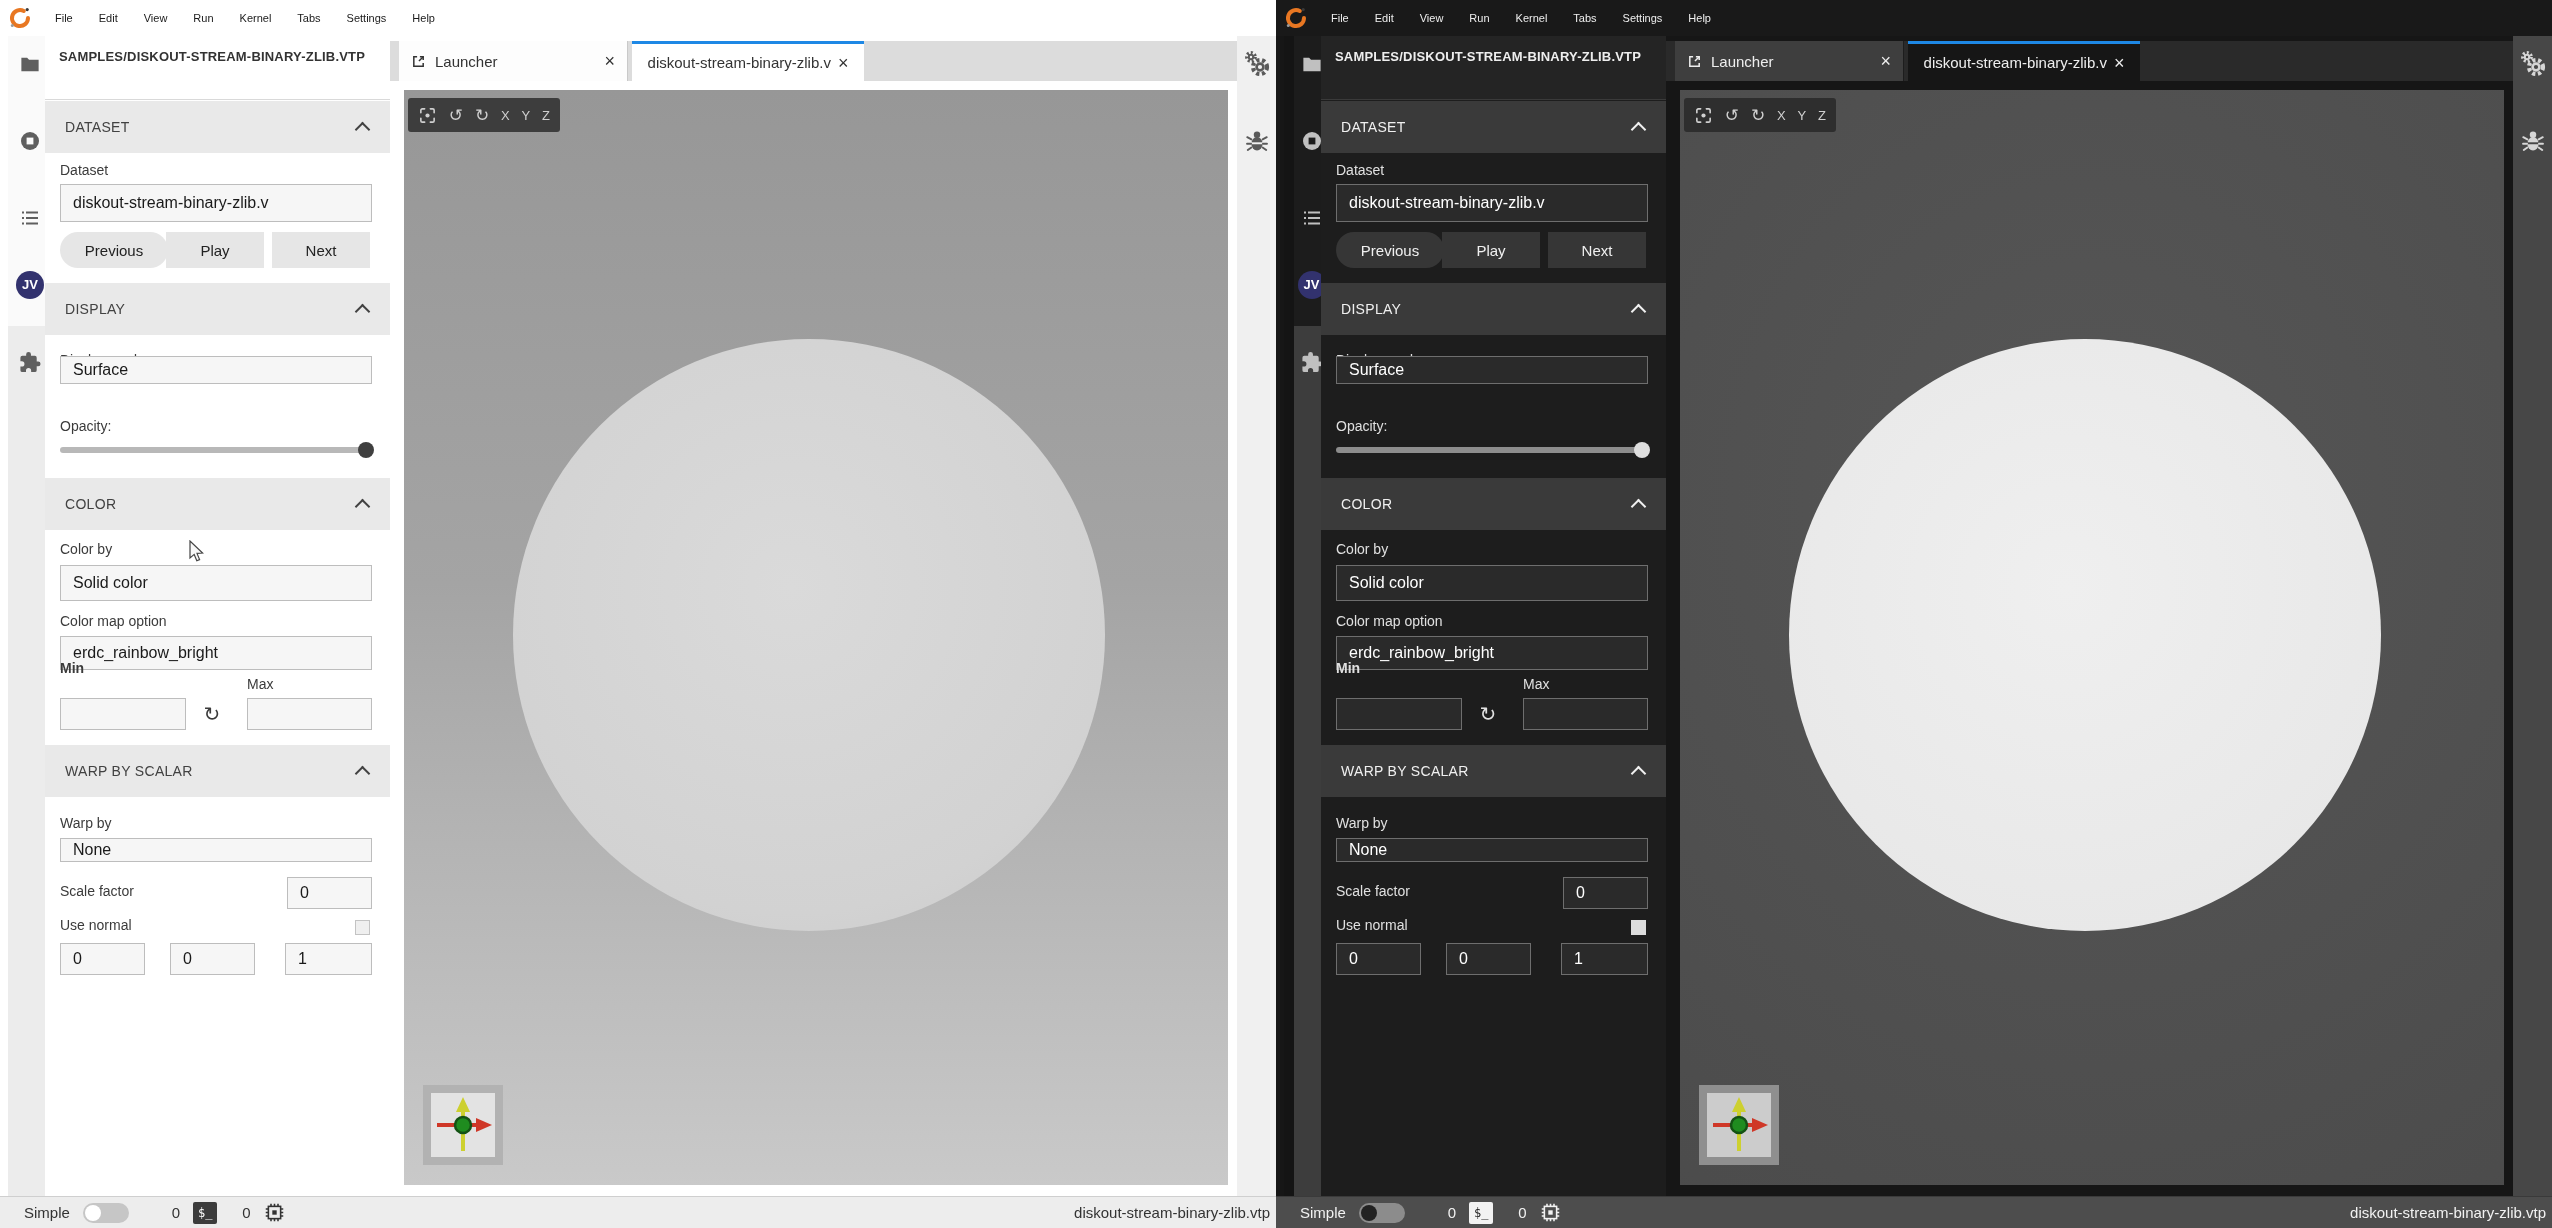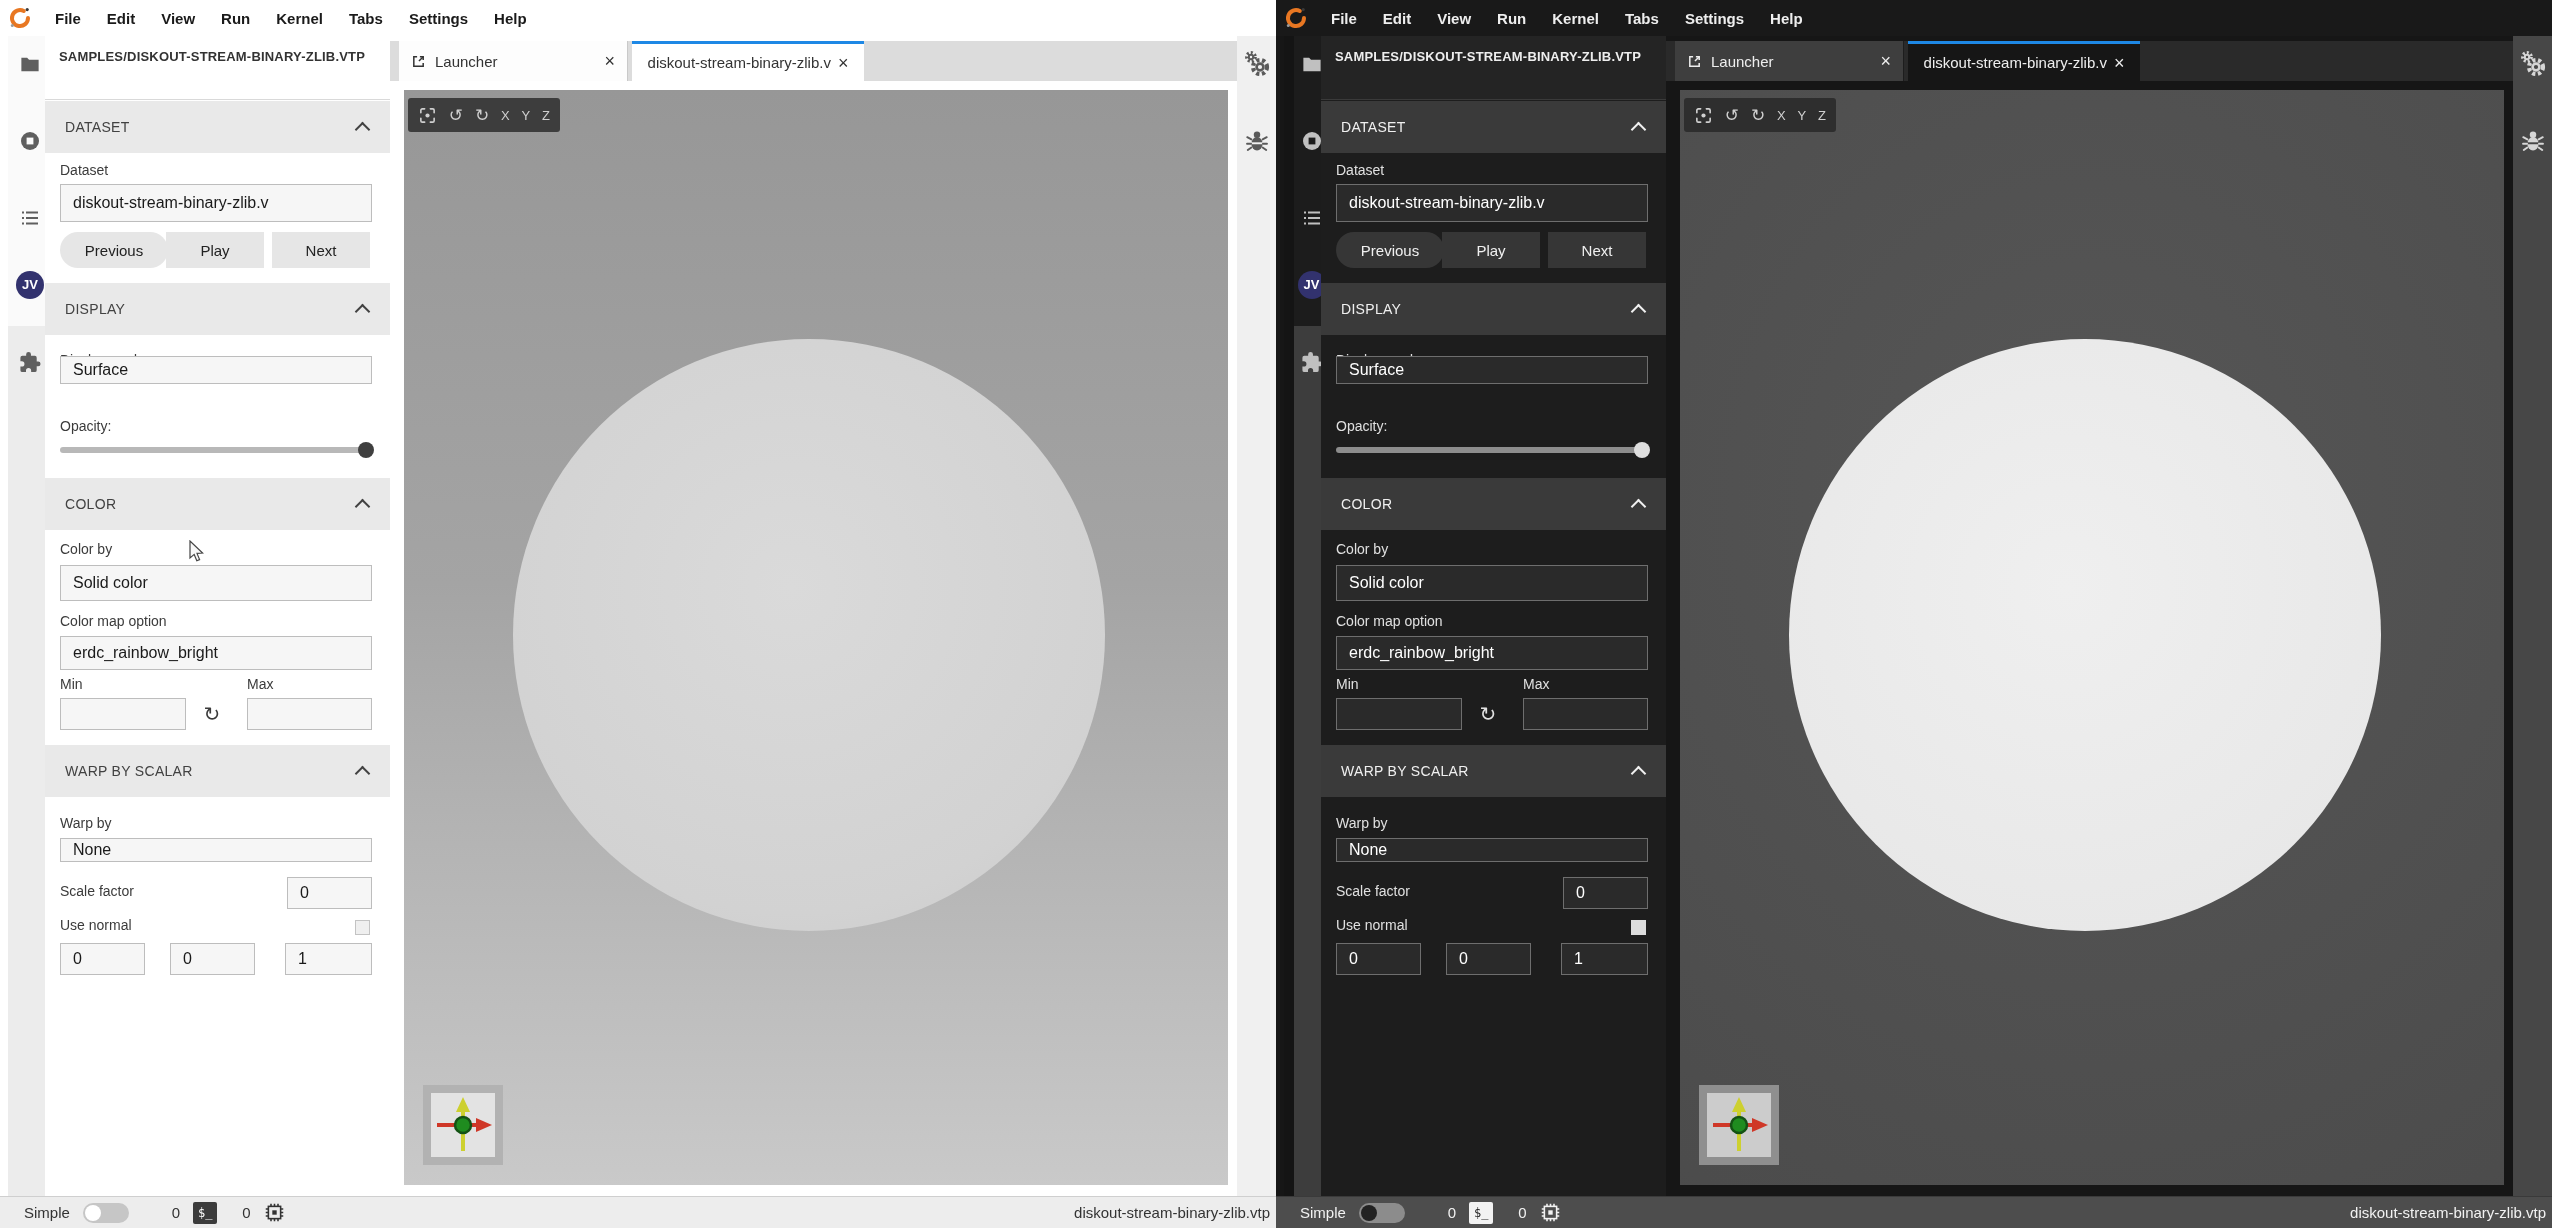--- a/index.html
+++ b/index.html
@@ -46,21 +46,21 @@
     --toggle-track:#8c8c8c;--toggle-knob:#222222;
     --term-badge-bg:#f2f2f2;--term-badge-fg:#222222;
     --slider-track:#8d8d8d;--slider-knob:#dedede;
     --cb-bg:#dcdcdc;--cb-border:#dcdcdc;
   }
 
   
   .menubar{position:absolute;left:0;top:0;width:100%;height:36px;background:var(--menubar-bg);display:flex;align-items:center;z-index:6;}
   .logo{width:24px;height:24px;margin-left:8px;flex:0 0 auto;}
   .menu-items{display:flex;margin-left:10px;}
-  .menu-item{padding:0 13px;font-size:15px;color:var(--menubar-fg);white-space:nowrap;font-weight:bold;}
+  .menu-item{padding:0 13px;font-size:11px;color:var(--menubar-fg);white-space:nowrap;}
 
   
   .activitybar{position:absolute;left:8px;top:36px;width:45px;height:1160px;background:var(--bar-bottom);box-sizing:border-box;}
   .light .activitybar{border-right:1px solid #cfcfcf;}
   .dark .activitybar{border-left:10px solid #141414;}
   .abar-top{position:absolute;left:0;top:0;width:100%;height:290px;background:var(--bar-top);}
   .abar-icon{position:absolute;left:50%;transform:translateX(-50%);color:var(--bar-icon);line-height:0;}
   .i-folder{top:17px;} .i-running{top:93px;} .i-toc{top:170px;} .i-puzzle{top:315px;}
   .avatar{top:235px;width:28px;height:28px;border-radius:50%;background:#32326e;color:#fff;font-size:13px;font-weight:bold;display:flex;align-items:center;justify-content:center;line-height:28px;}
 
@@ -75,21 +75,21 @@
   .l-dataset{top:126px;} .s-dataset{top:148px;height:38px;}
   .btn-row{position:absolute;left:0;top:196px;width:100%;height:36px;}
   .btn{position:absolute;top:0;height:36px;background:var(--btn-bg);color:var(--btn-fg);font-size:15px;display:flex;align-items:center;justify-content:center;}
   .b-prev{left:15px;width:108px;border-radius:18px;} .b-play{left:121px;width:98px;} .b-next{left:227px;width:98px;}
   .l-dispmode{top:316px;} .s-dispmode{top:320px;height:28px;}
   .l-opacity{top:382px;}
   .slider{position:absolute;left:15px;top:411px;width:312px;height:6px;border-radius:3px;background:var(--slider-track);}
   .slider .knob{position:absolute;right:-2px;top:-5px;width:16px;height:16px;border-radius:50%;background:var(--slider-knob);}
   .l-colorby{top:505px;} .s-colorby{top:529px;height:36px;}
   .l-colormap{top:577px;} .s-colormap{top:600px;height:34px;}
-  .l-min{top:640px;} .l-max{top:640px;left:202px;}
+  .l-min{top:624px;font-weight:bold;} .l-max{top:640px;left:202px;}
   .n-min{top:662px;height:32px;width:126px;}
   .n-max{top:662px;height:32px;left:202px;width:125px;}
   .refresh{position:absolute;left:155px;top:662px;width:24px;height:32px;display:flex;align-items:center;justify-content:center;font-size:20px;color:var(--panel-fg);}
   .l-warpby{top:779px;} .s-warpby{top:802px;height:24px;}
   .l-scale{top:847px;} .n-scale{top:841px;height:32px;left:242px;width:85px;}
   .l-normal{top:881px;}
   .checkbox{position:absolute;left:310px;top:884px;width:15px;height:15px;background:var(--cb-bg);border:1px solid var(--cb-border);box-sizing:border-box;}
   .n-x{top:907px;height:32px;left:15px;width:85px;}
   .n-y{top:907px;height:32px;left:125px;width:85px;}
   .n-z{top:907px;height:32px;left:240px;width:87px;}

